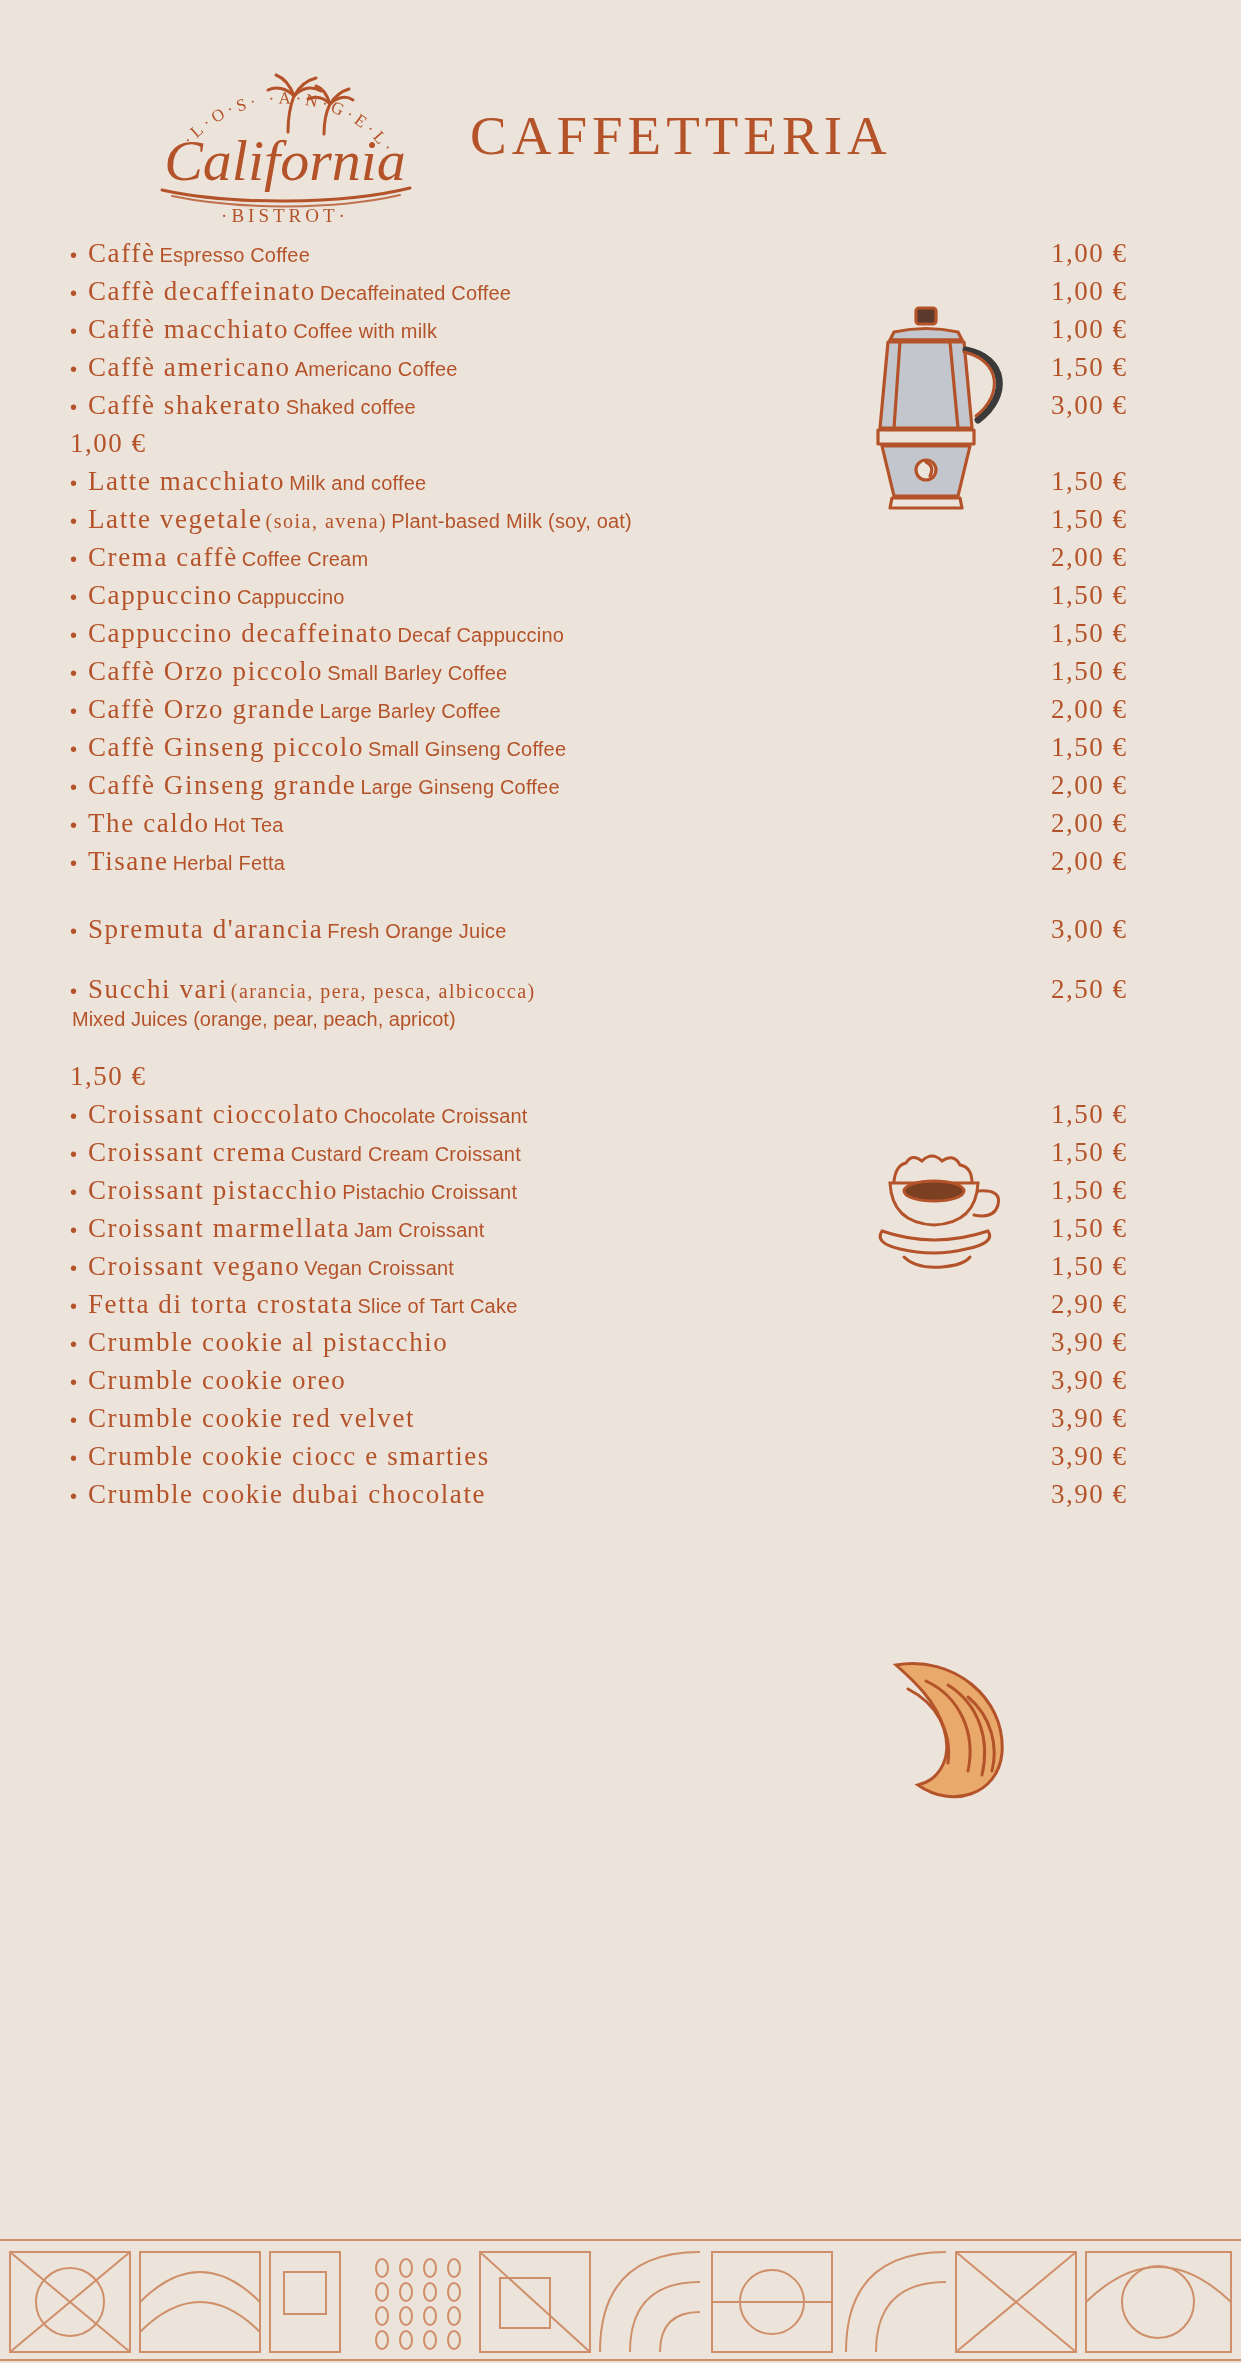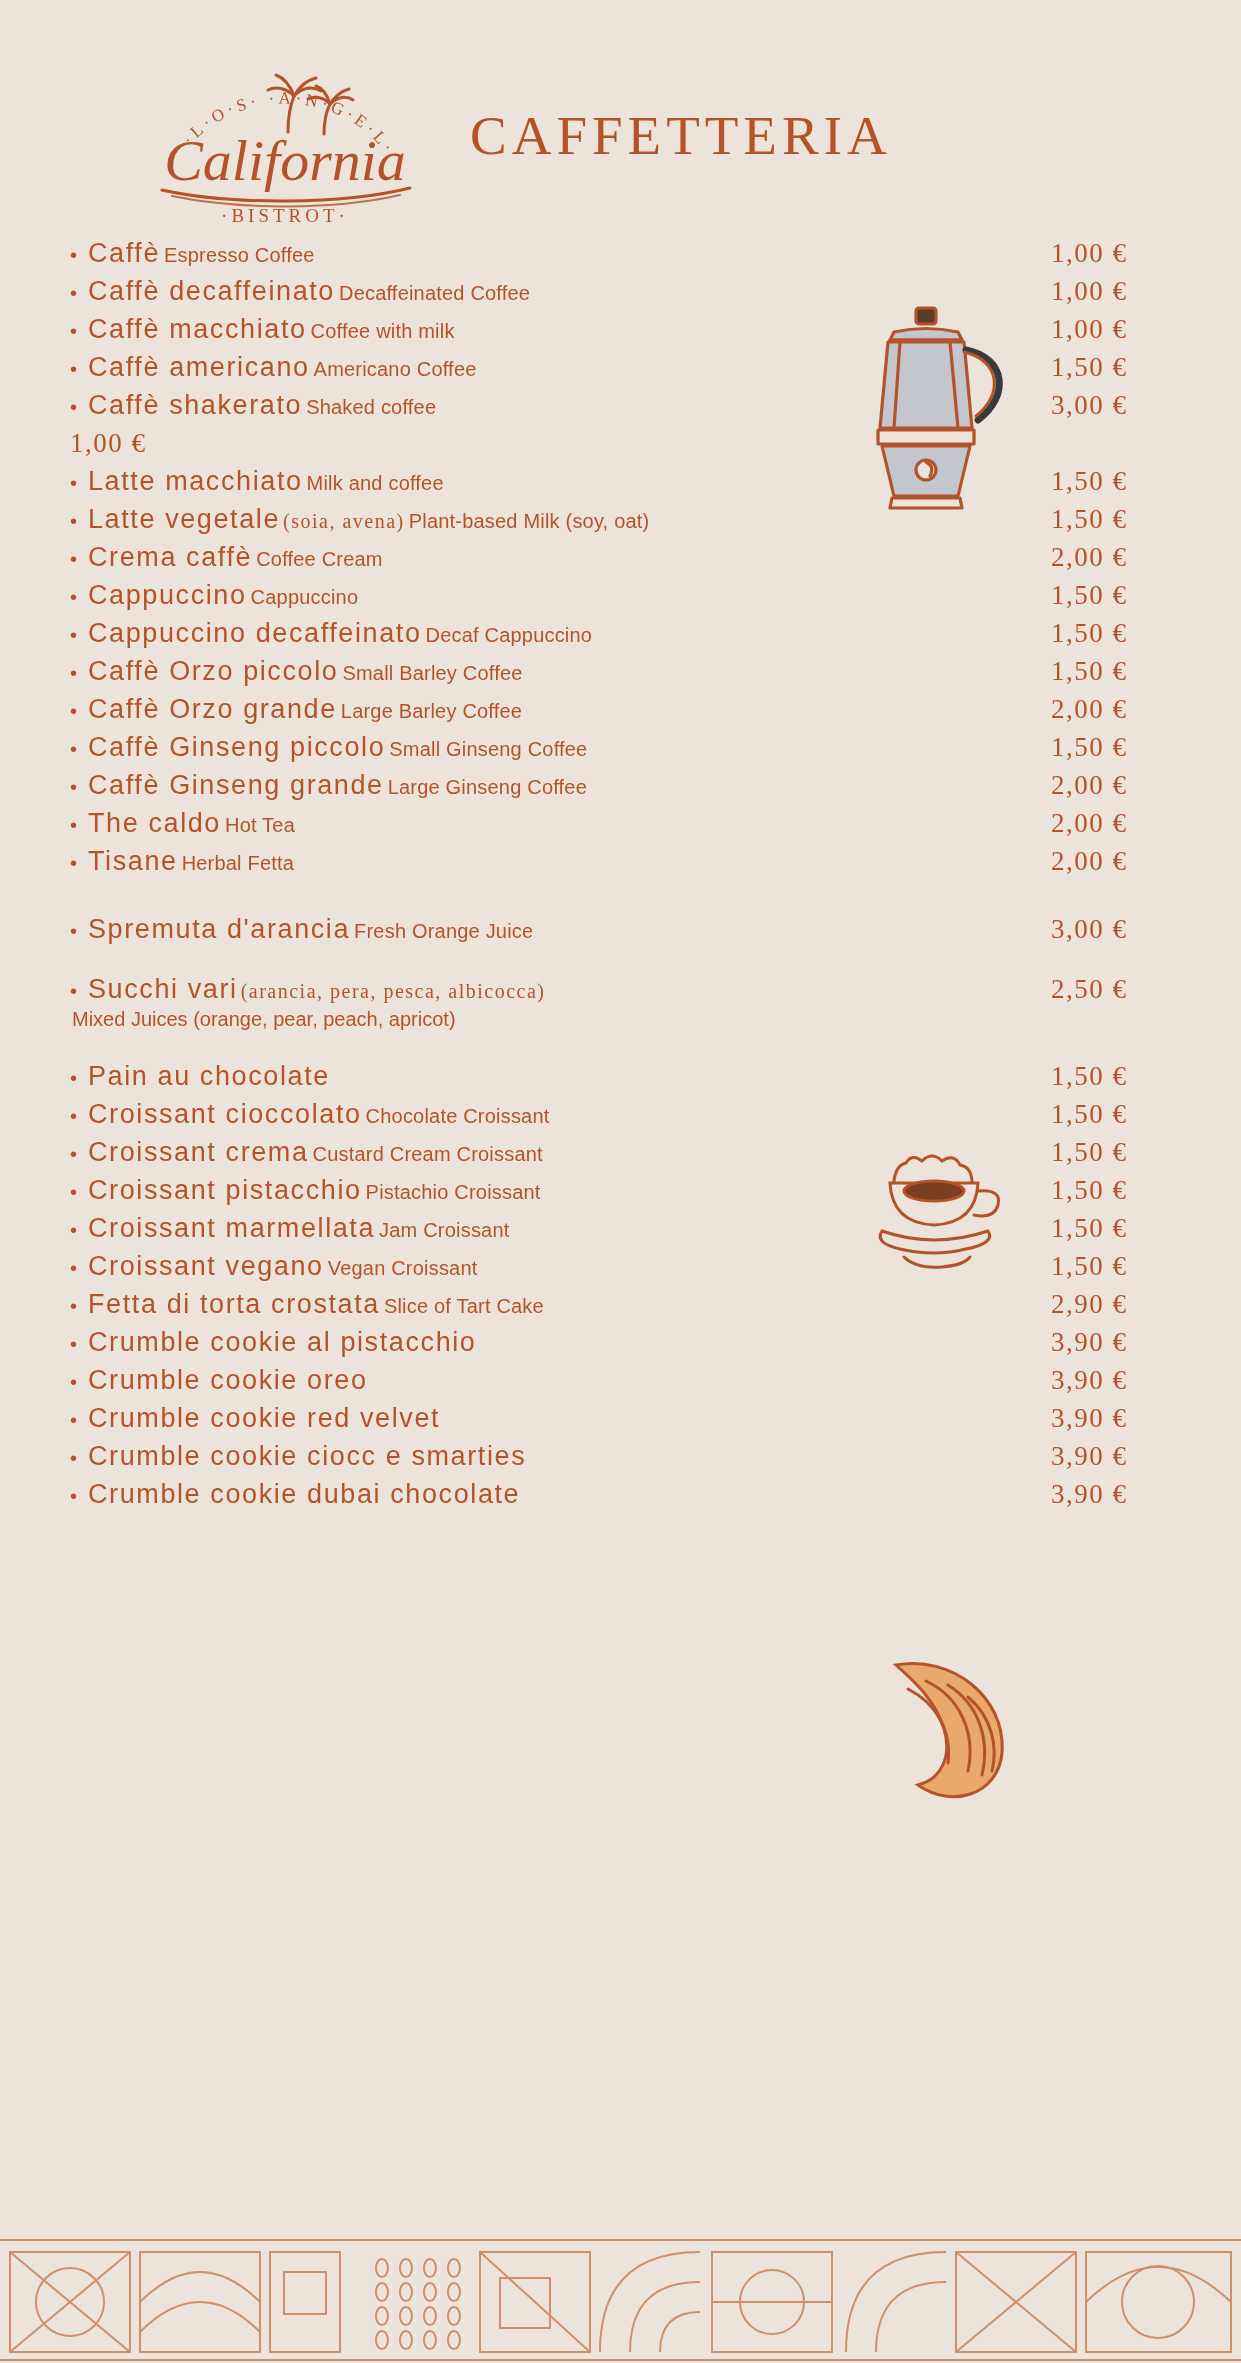--- a/index.html
+++ b/index.html
@@ -66,21 +66,21 @@
     overflow: visible;
   }
   .bullet {
     display: inline-block;
     width: 18px;
     color: #b4532a;
     font-size: 20px;
     line-height: 1;
   }
   .it {
-    font-family: Liberation Sans, sans-serif;
+    font-family: Liberation Serif, serif;
     font-size: 27px;
     letter-spacing: 1.6px;
     color: #b4532a;
   }
   .en {
     font-family: "Liberation Sans", sans-serif;
     font-size: 20px;
     color: #b4532a;
     letter-spacing: 0.2px;
     margin-left: 4px;
@@ -362,23 +362,20 @@
         </div>
         <div class="price">2,50 €</div>
       </div>
       <div class="subline">Mixed Juices (orange, pear, peach, apricot)</div>
     </div>
 
     <div class="gap-md"></div>
 
     <div>
       <div class="row">
-        <div class="labels">
-          <span class="bullet">•</span><span class="it">Pain au chocolate</span>
-        </div>
         <div class="price">1,50 €</div>
       </div>
       <div class="row">
         <div class="labels">
           <span class="bullet">•</span><span class="it">Croissant cioccolato</span><span class="en">Chocolate Croissant</span>
         </div>
         <div class="price">1,50 €</div>
       </div>
       <div class="row">
         <div class="labels">

